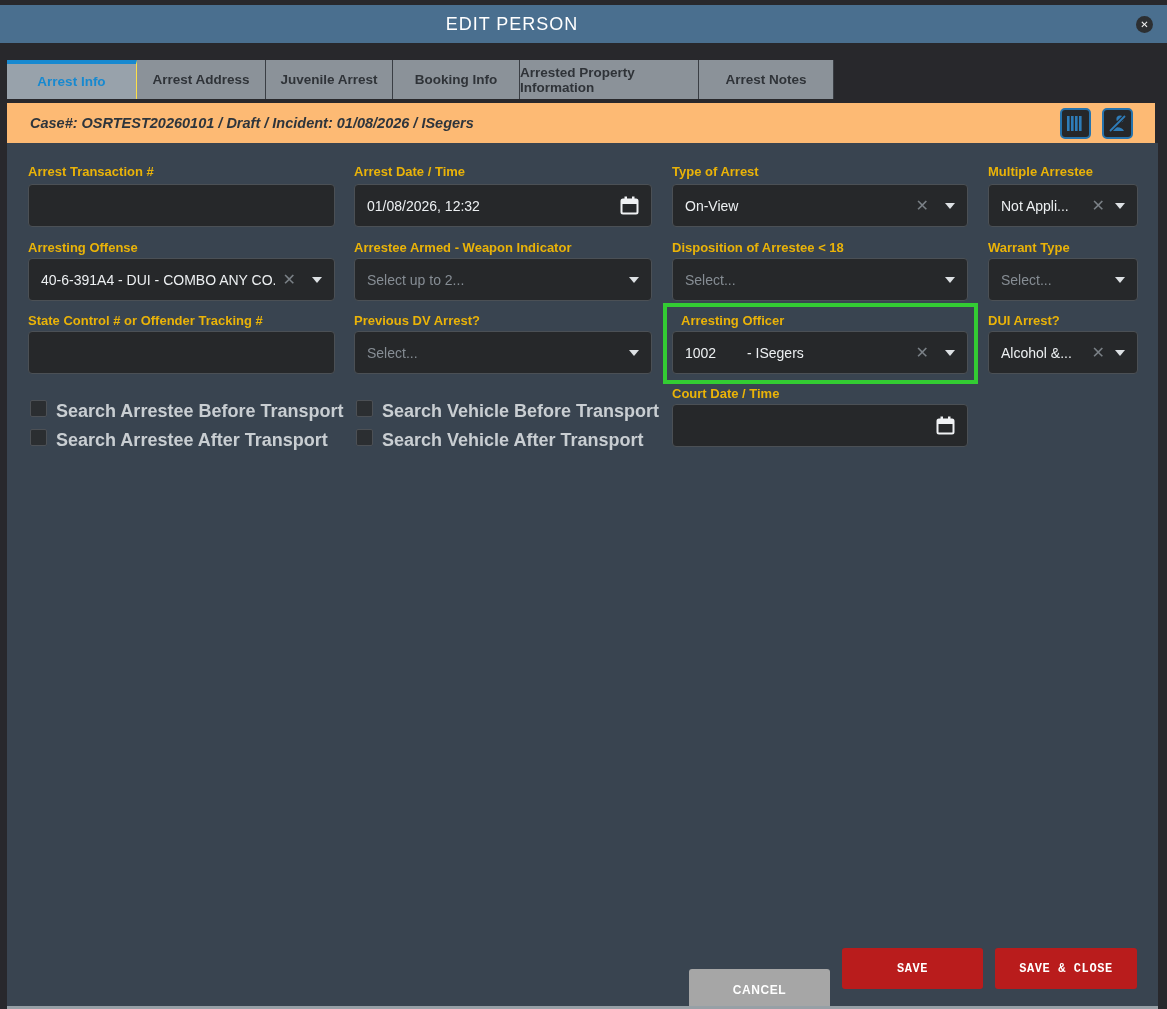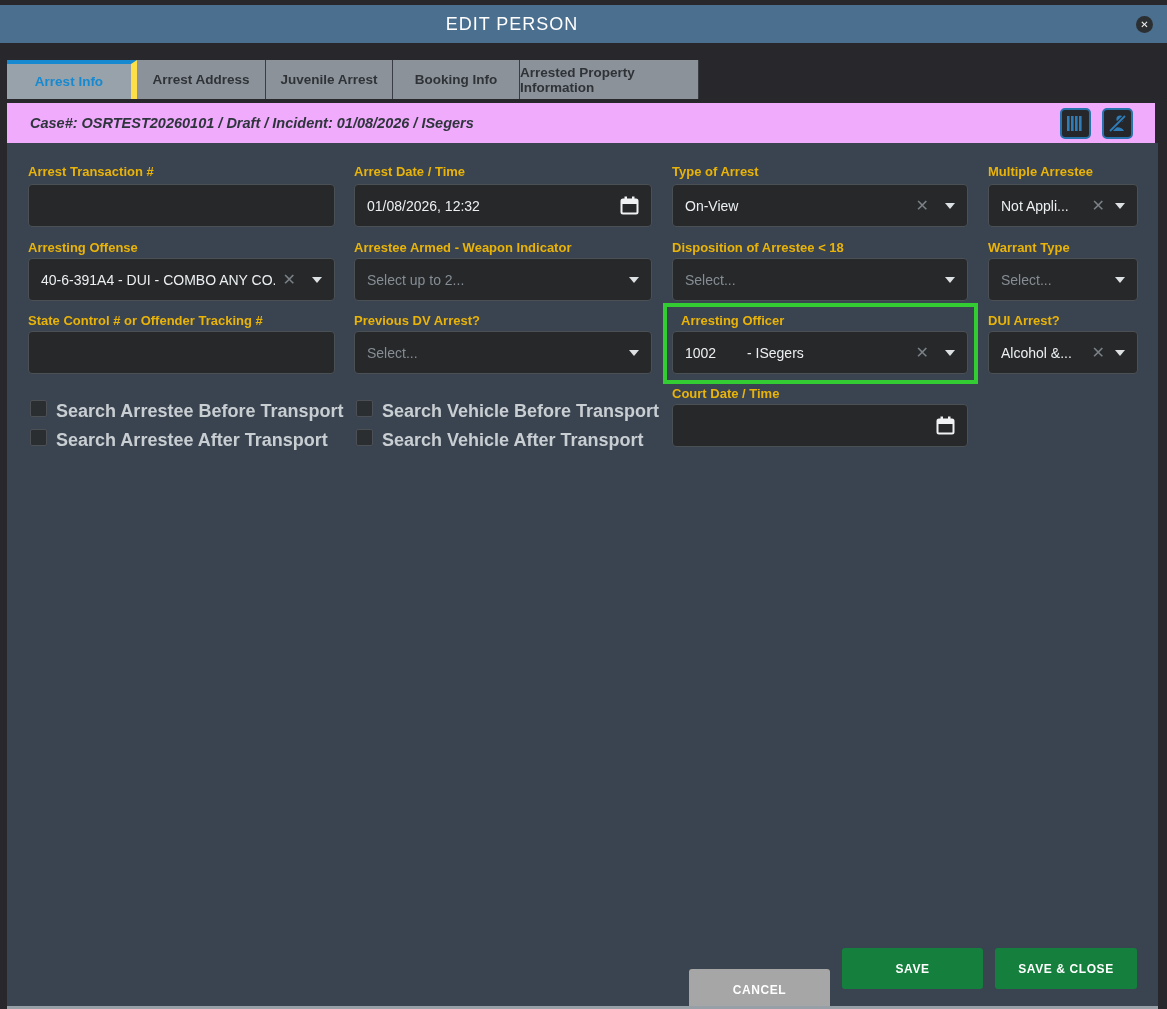--- a/index.html
+++ b/index.html
@@ -13,24 +13,24 @@
     color:#ffffff; font-size:18px; letter-spacing:1px; font-weight:400;margin-left:28px; }
   .close-btn { position:absolute; right:14px; top:11px; width:17px; height:17px; border-radius:50%;
     background:#2c2f32; color:#f2f2f2; font-size:10px; display:flex; align-items:center; justify-content:center;
     cursor:pointer; }
 
   
   .tabs { position:absolute; top:60px; left:7px; height:39px; display:flex; }
   .tab { height:39px; display:flex; align-items:center; justify-content:center;
     background:#8b9299; color:#2f3338; font-size:13.5px; font-weight:700;
     border-right:1px solid #3a3e44; cursor:pointer; }
-  .tab.active { background:#98a2ab; color:#1789d0; border-top:4px solid #1789d0; border-right:6px solid #fde047; }
-
-  
-  .casebar { position:absolute; top:103px; left:7px; width:1148px; height:40px; background:#f0abfc; }
+  .tab.active { background:#98a2ab; color:#1789d0; border-top:4px solid #1789d0; border-right:1px solid #fde047; }
+
+  
+  .casebar { position:absolute; top:103px; left:7px; width:1148px; height:40px; background:#fdba74; }
   .case-text { position:absolute; left:23px; top:0; height:40px; display:flex; align-items:center;
     font-size:14.5px; font-weight:700; font-style:italic; color:#2e353c; }
   .icon-btn { position:absolute; top:5px; width:31px; height:31px; background:#25272a;
     border:2px solid #2673ad; border-radius:5px; display:flex; align-items:center; justify-content:center; cursor:pointer; }
   .icon-btn.barcode { right:64px; }
   .icon-btn.noperson { right:22px; }
 
   
   .panel { position:absolute; top:143px; left:7px; width:1151px; height:863px; background:#394450; }
   .bottom-strip { position:absolute; top:1006px; left:7px; width:1151px; height:3px; background:#97a0a6; }
@@ -51,38 +51,39 @@
     border:4px solid #33cc33; z-index:3; pointer-events:none; }
 
   .chk { position:absolute; width:17px; height:17px; background:#2b2e31; border:1px solid #4c5055;
     border-radius:2px; cursor:pointer; }
   .chk-label { position:absolute; font-size:18px; font-weight:700; color:#c9ced2; white-space:nowrap; }
 
   .btn { position:absolute; height:41px; border:none; border-radius:3px; color:#ffffff;
     font-size:12px; font-weight:700; letter-spacing:0.6px; cursor:pointer;
     font-family:"Liberation Sans", sans-serif; }
   .btn.gray { background:#a6a6a6; }
-  .btn.blue { background:#15803d; }
+  .btn.blue { background:#b91c1c;font-family:Liberation Mono, monospace; }
 </style>
 </head>
 <body>
 
 <div class="titlebar">
   <div class="title">EDIT PERSON</div>
   <div class="close-btn">
       <span>✕</span>
     </div>
 </div>
 
 <div class="tabs">
   <div class="tab active" style="width:130px">Arrest Info</div>
   <div class="tab" style="width:129px">Arrest Address</div>
   <div class="tab" style="width:127px">Juvenile Arrest</div>
   <div class="tab" style="width:127px">Booking Info</div>
   <div class="tab" style="width:179px">Arrested Property Information</div>
+  <div class="tab" style="width:135px">Arrest Notes</div>
 </div>
 
 <div class="casebar">
   <div class="case-text">Case#: OSRTEST20260101 / Draft / Incident: 01/08/2026 / ISegers</div>
   <div class="icon-btn barcode">
     <svg width="19" height="19" viewBox="0 0 19 19">
       <rect x="1" y="2" width="2.6" height="15" fill="#2e7cb8"></rect>
       <rect x="5" y="2" width="2.6" height="15" fill="#2e7cb8"></rect>
       <rect x="9" y="2" width="2.6" height="15" fill="#2e7cb8"></rect>
       <rect x="13" y="2" width="2.6" height="15" fill="#2e7cb8"></rect>

